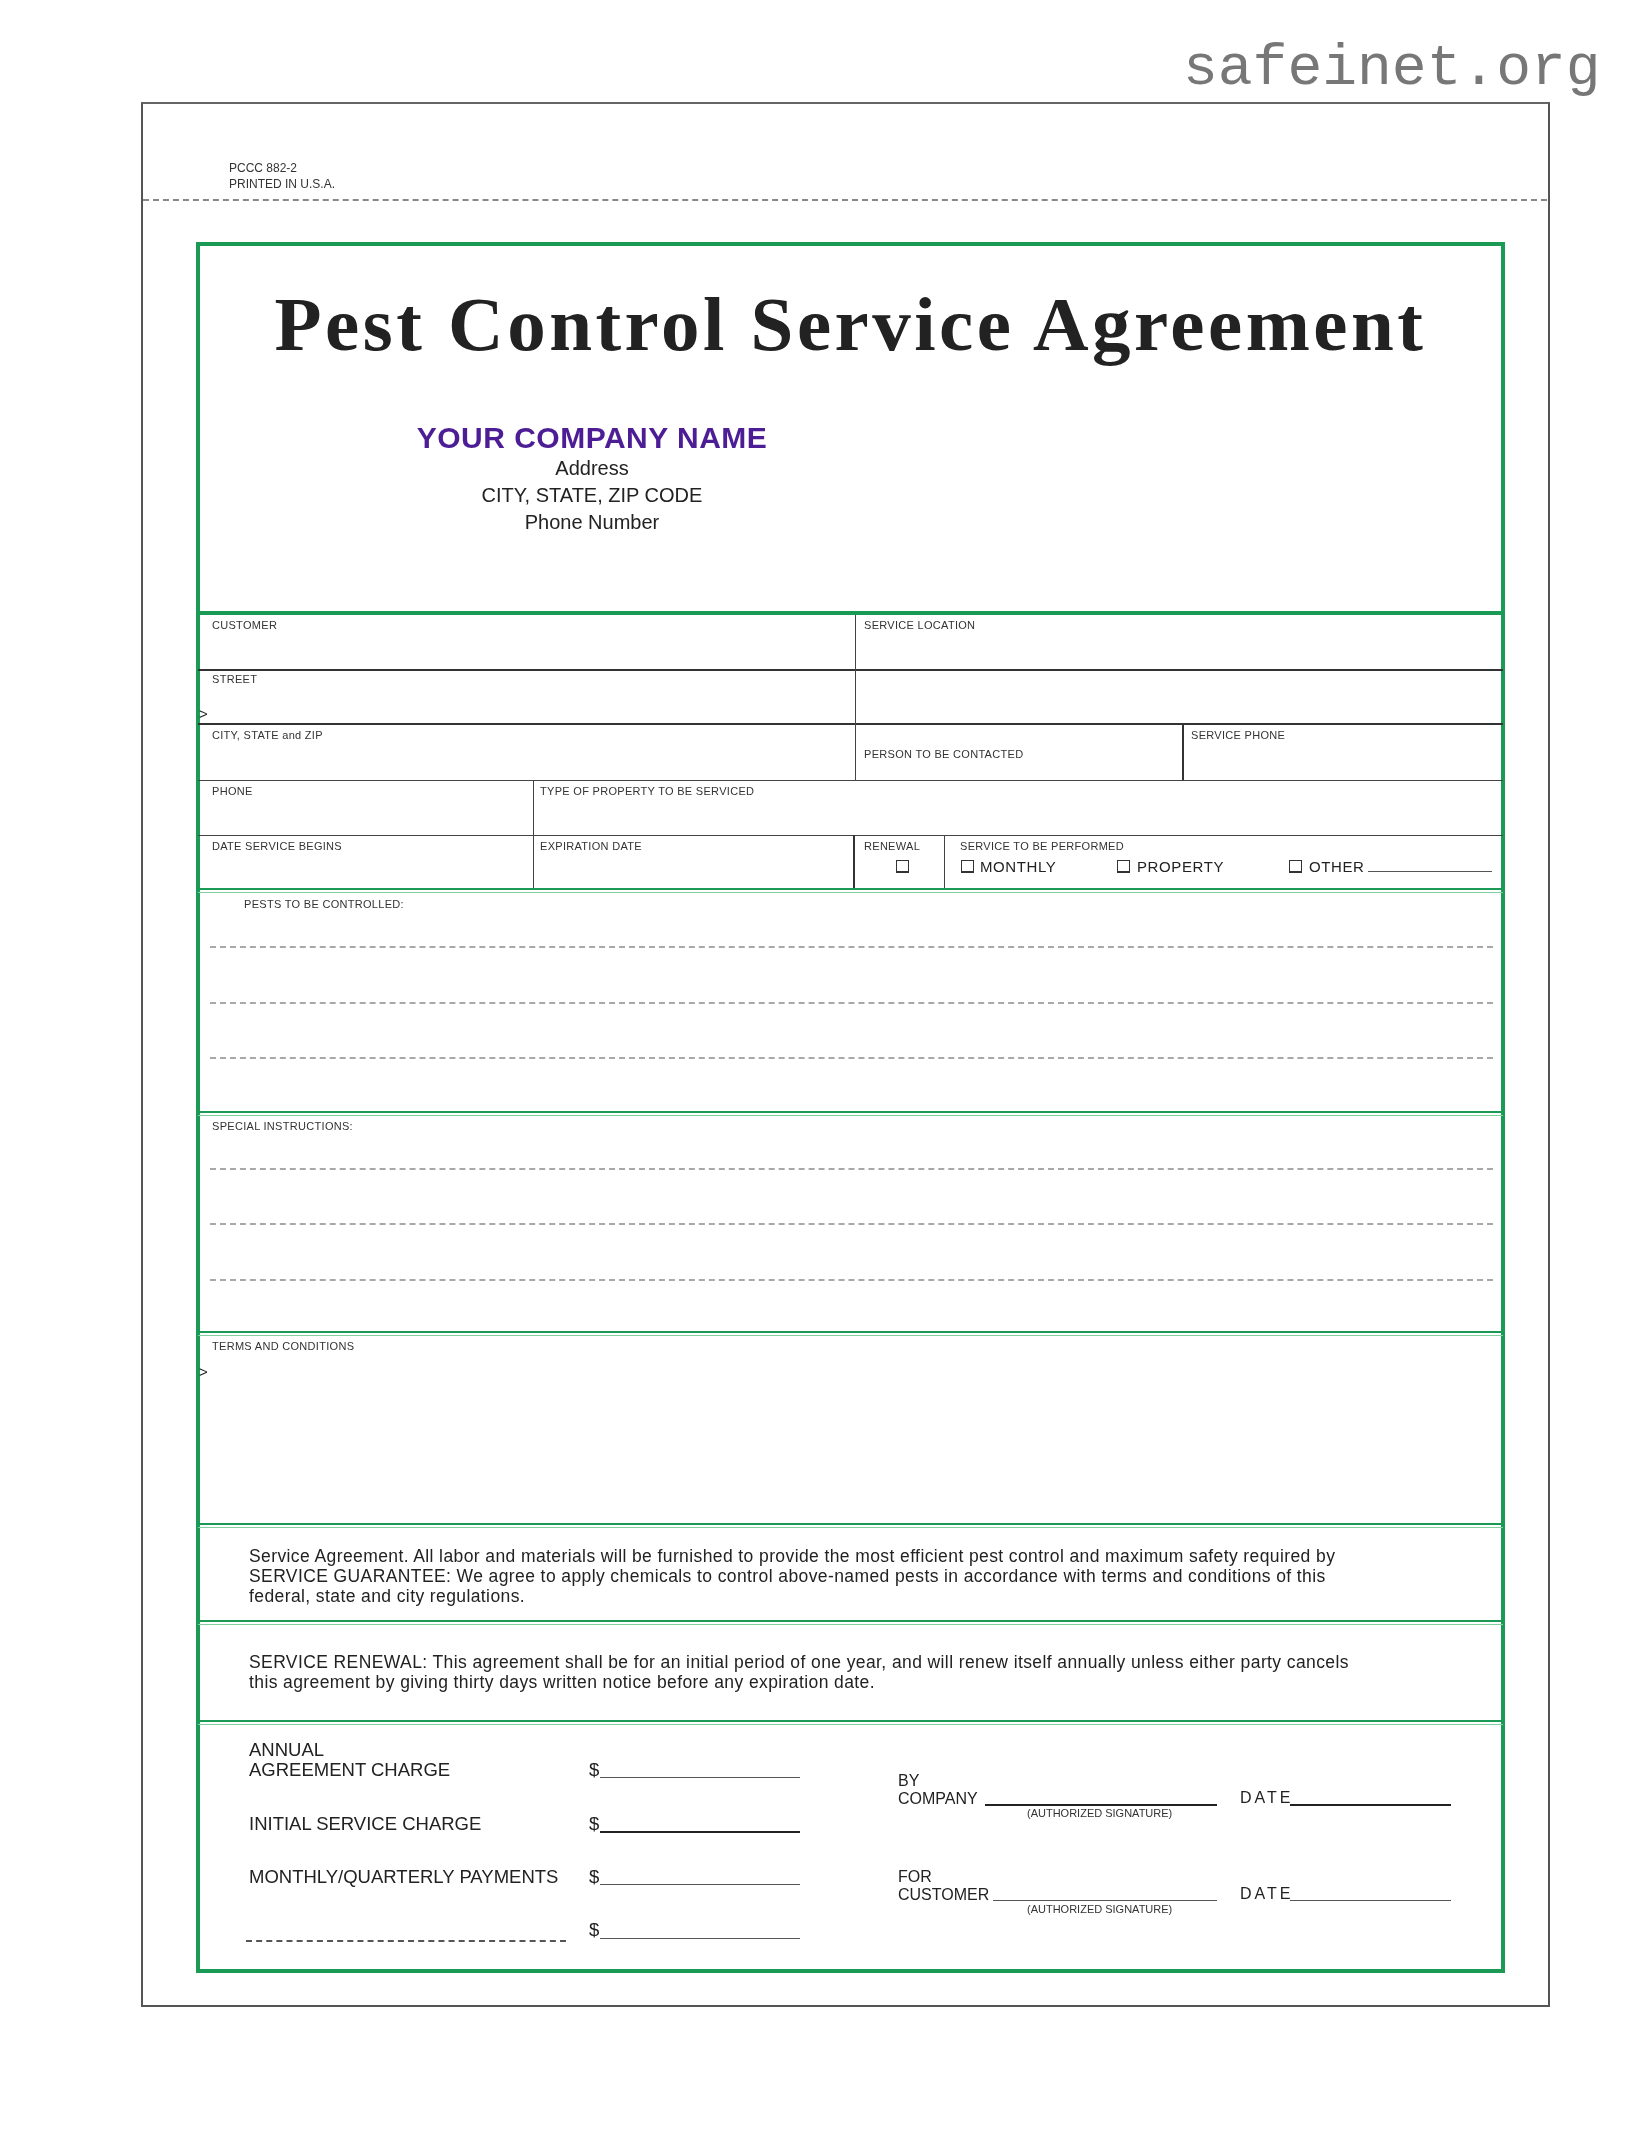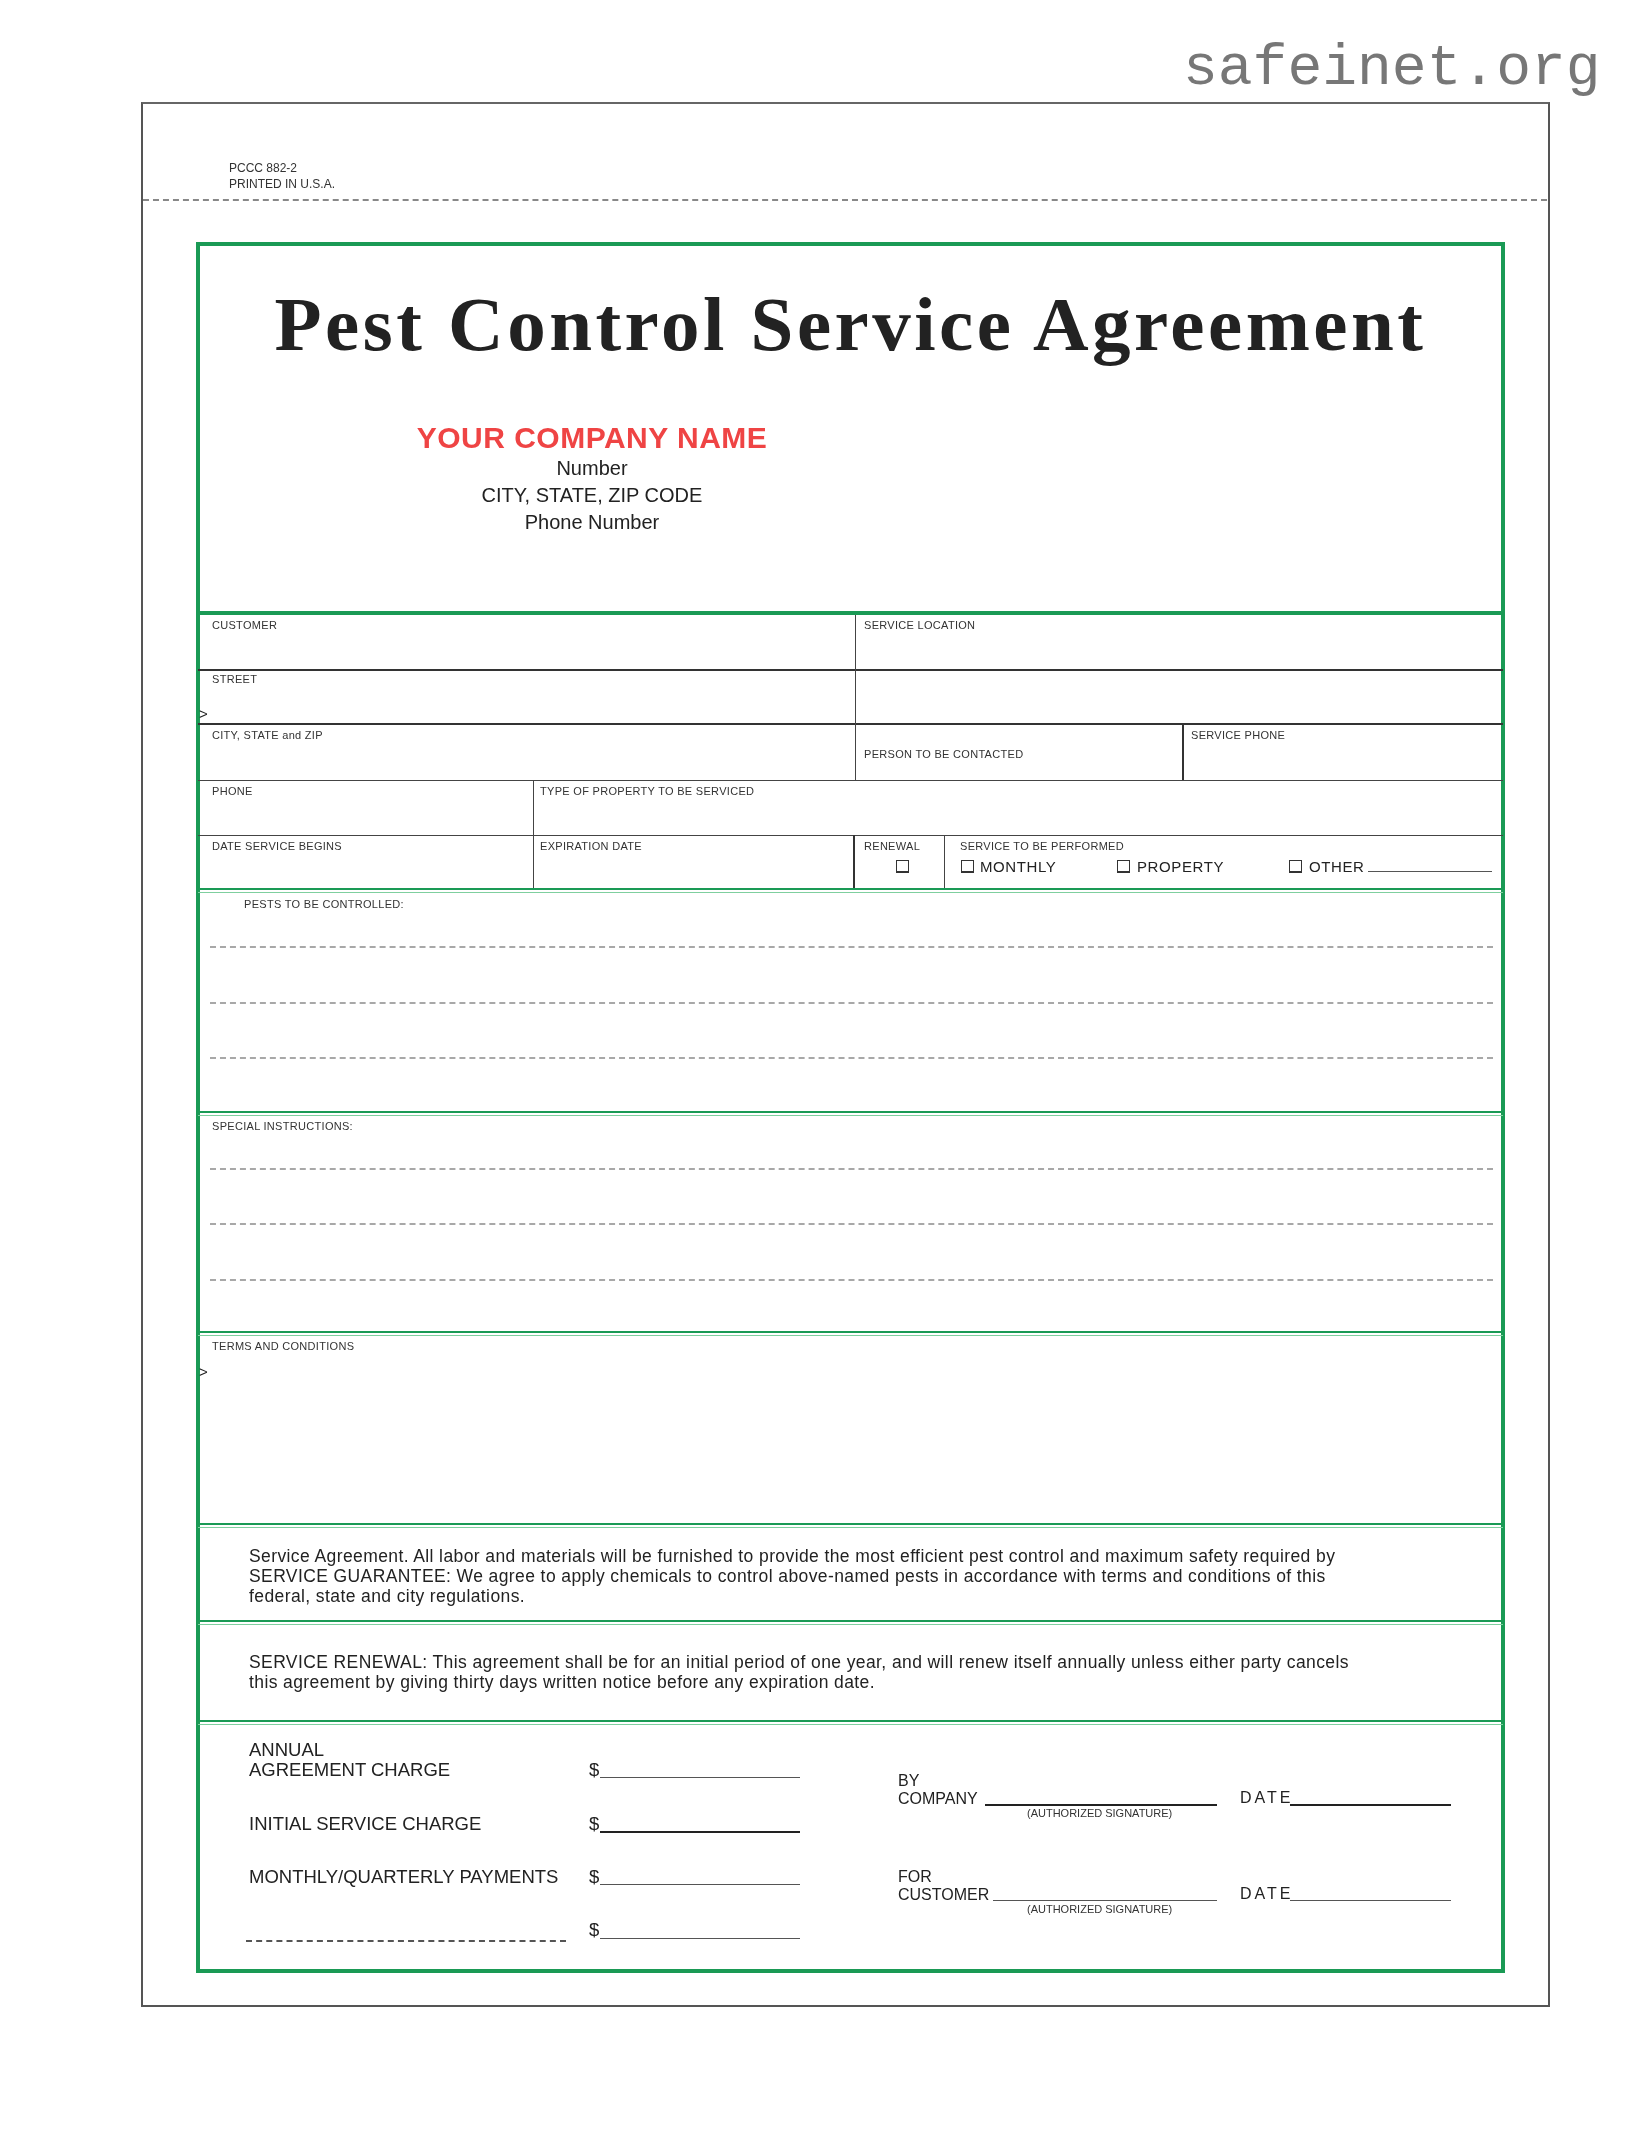--- a/index.html
+++ b/index.html
@@ -11,21 +11,21 @@
   .outer { left:141px; top:102px; width:1409px; height:1905px; border:2px solid #555;
            border-top-color:#666; box-sizing:border-box; }
   .print-code { left:229px; top:160px; font-size:12px; line-height:16px; color:#333; }
   .cut-line { left:143px; top:199px; width:1404px; height:0; border-top:2px dashed #888; }
   .green-box { left:196px; top:242px; width:1309px; height:1731px; border:4px solid #1a9a55;
                box-sizing:border-box; }
   .title { left:198px; width:1305px; top:286px; text-align:center;
            font-family:"Liberation Serif", serif; font-weight:bold; font-size:77px;
            letter-spacing:3.5px; color:#222; line-height:1; white-space:nowrap; }
   .company { left:392px; width:400px; top:421px; text-align:center; }
-  .company .name { font-weight:bold; font-size:30px; line-height:34px; letter-spacing:0.5px; color:#ef4444; }
+  .company .name { font-weight:bold; font-size:30px; line-height:34px; letter-spacing:0.5px; color:#4c1d95; }
   .company .line { font-size:20px; line-height:27px; color:#222; }
   .hline-green { height:4px; background:#1a9a55; }
   .dbl-green { height:5px; border-top:2px solid #1a9a55; border-bottom:1px solid #7fcf9f; box-sizing:border-box; }
   .hline-dark { height:2px; background:#333; }
   .hline-thin { height:1px; background:#444; }
   .vline { width:1px; background:#444; }
   .vline-dark { width:2px; background:#333; }
   .lbl { font-size:11px; color:#333; letter-spacing:0.3px; white-space:nowrap; line-height:12px; }
   .arrow { font-size:15px; color:#222; line-height:15px; }
   .dashrow { height:0; border-top:2px dashed #a8a8a8; }
@@ -50,21 +50,21 @@
   <div>PRINTED IN U.S.A.</div>
 </div>
 <div class="abs cut-line"></div>
 
 <div class="abs green-box"></div>
 
 <div class="abs title">Pest Control Service Agreement</div>
 
 <div class="abs company">
   <div class="name">YOUR COMPANY NAME</div>
-  <div class="line">Number</div>
+  <div class="line">Address</div>
   <div class="line">CITY, STATE, ZIP CODE</div>
   <div class="line">Phone Number</div>
 </div>
 
 <div class="abs hline-green" style="left:198px; top:611px; width:1305px;"></div>
 
 <div class="abs hline-dark" style="left:198px; top:669px; width:1305px;"></div>
 <div class="abs hline-dark" style="left:198px; top:723px; width:1305px;"></div>
 <div class="abs hline-thin" style="left:198px; top:780px; width:1305px;"></div>
 <div class="abs hline-thin" style="left:198px; top:835px; width:1305px;"></div>

